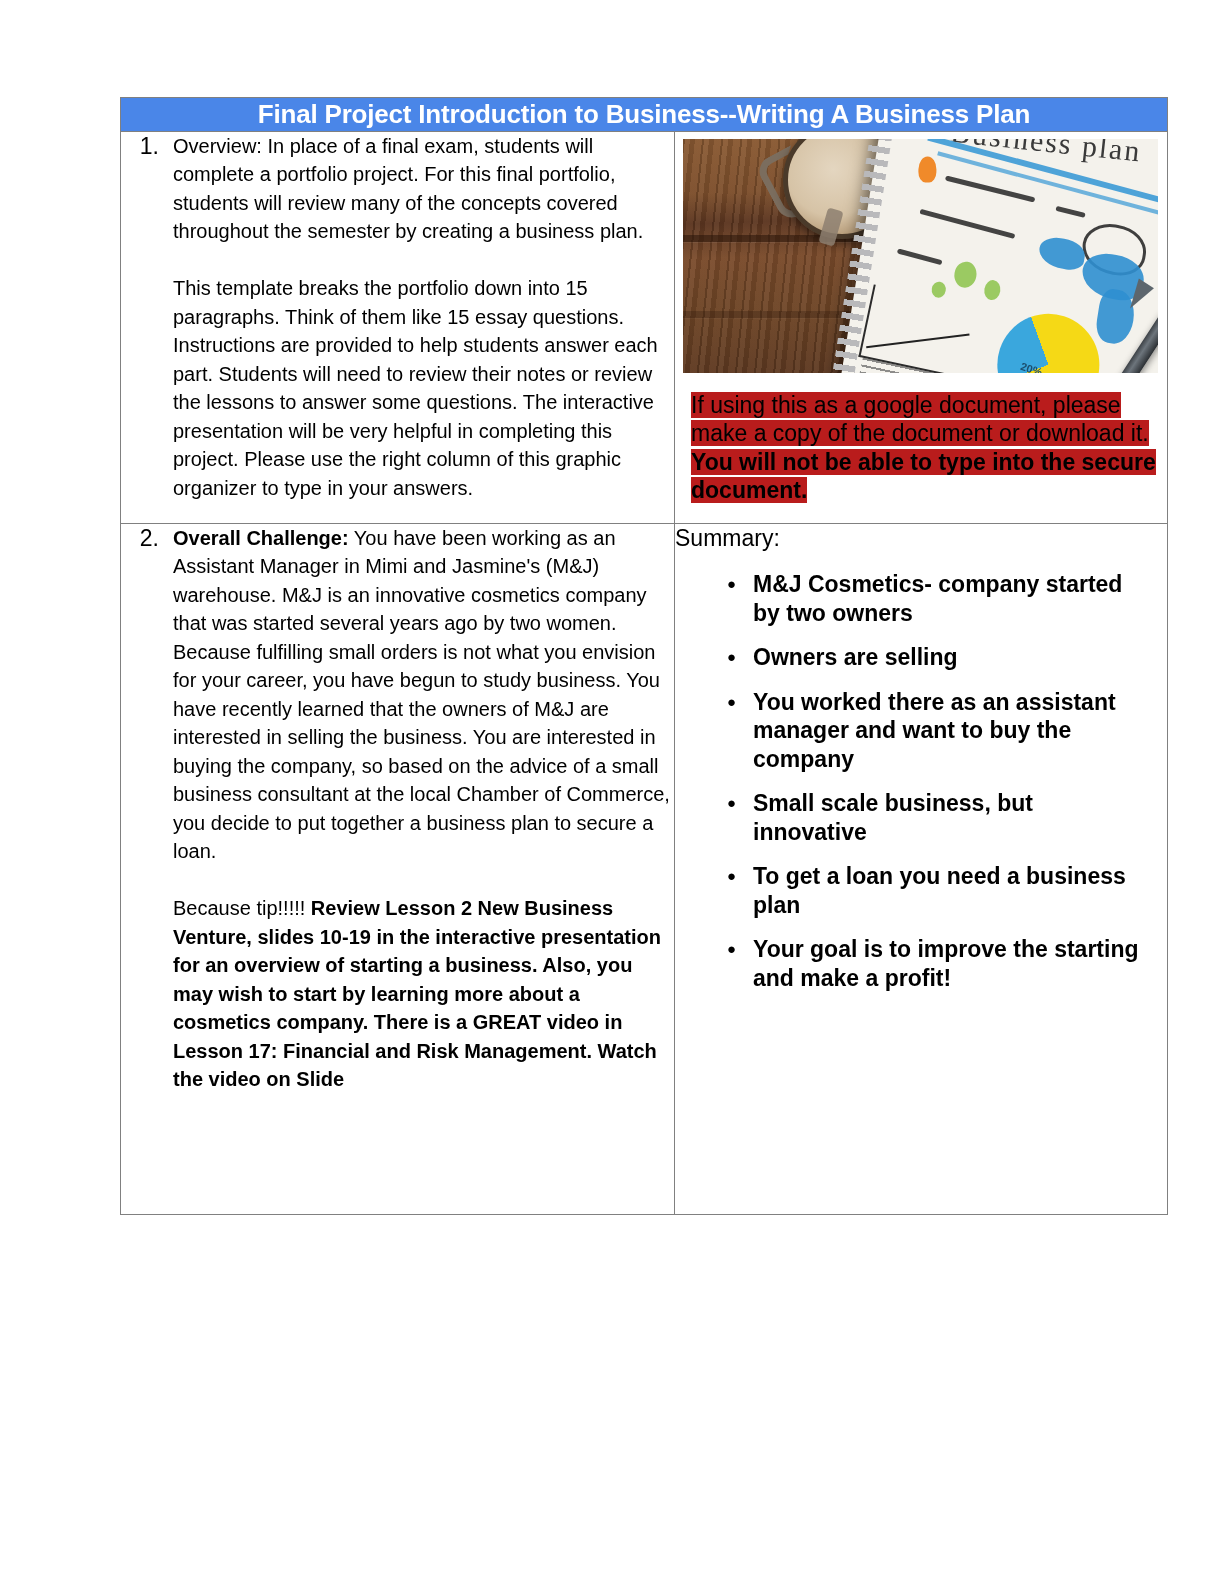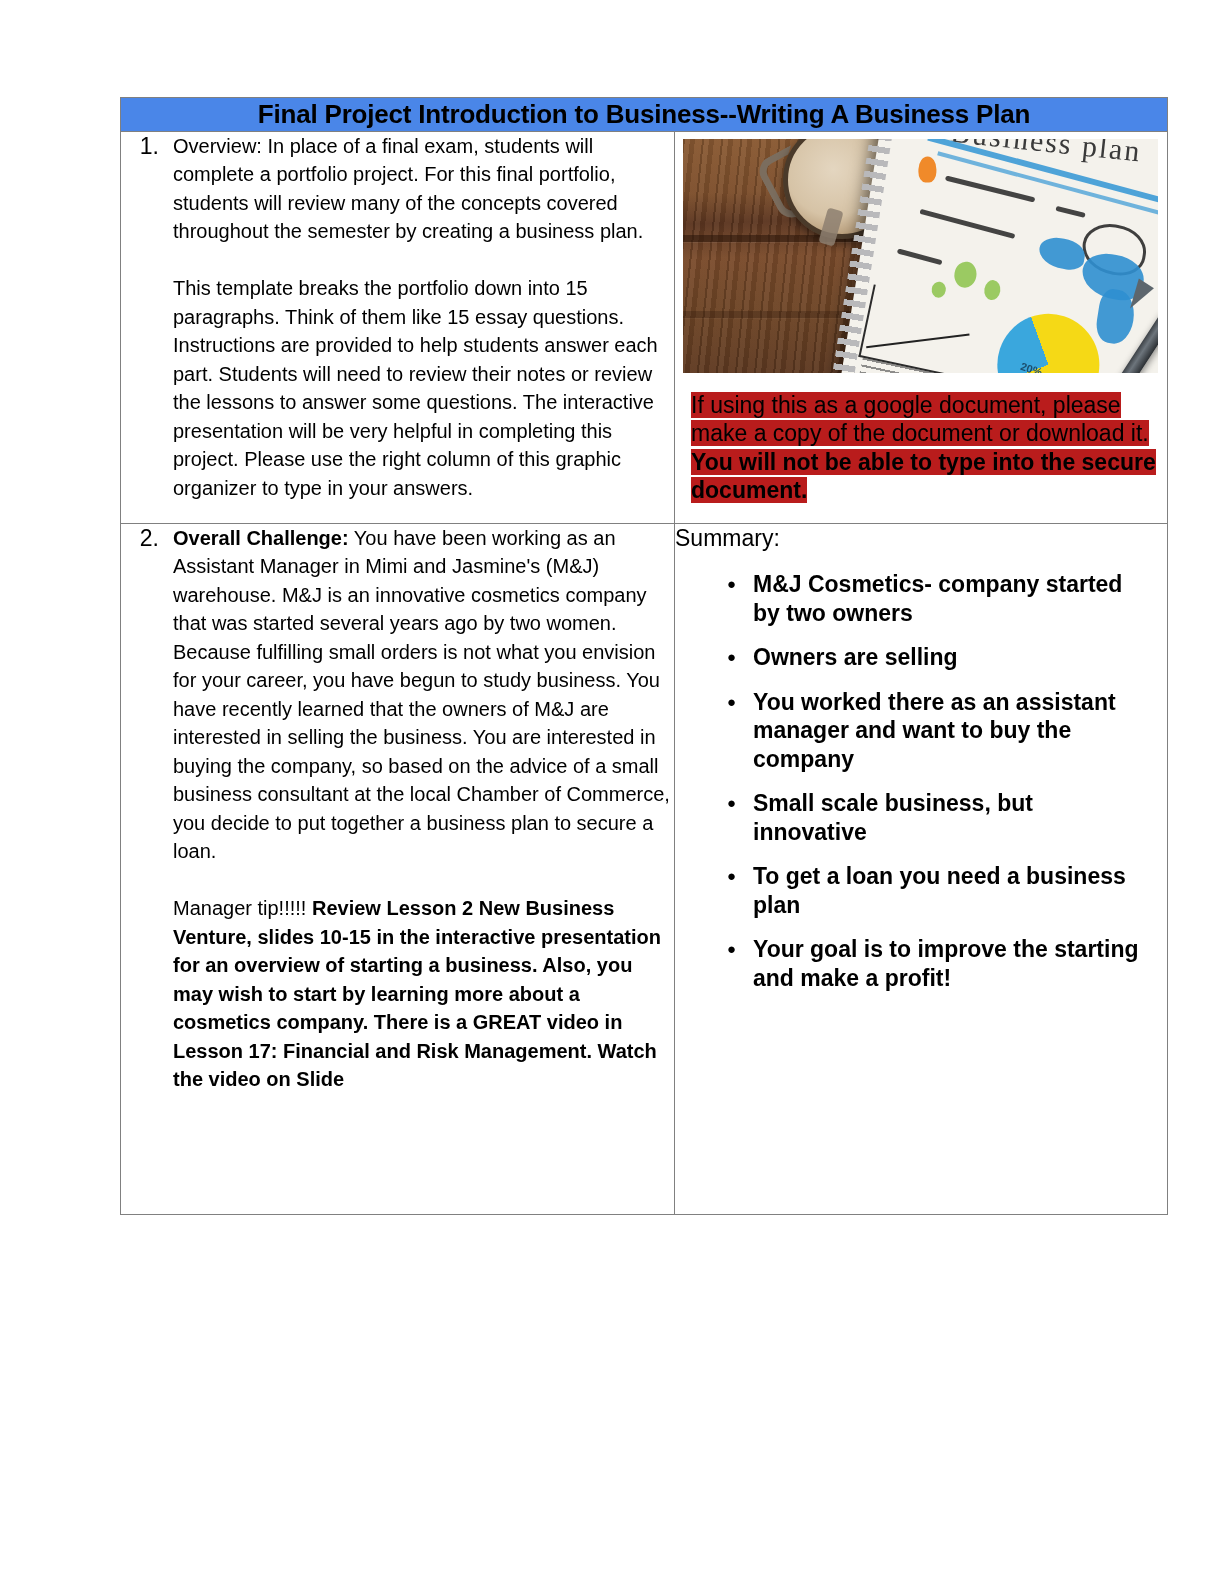--- a/index.html
+++ b/index.html
@@ -40,21 +40,21 @@
   }
 
   
   .title-cell {
     background: #4a86e8;
     text-align: center;
     padding: 16px 10px 18px 10px;
     border: 1.5px solid #808080;
   }
   .title-text {
-    color: #000000;
+    color: #ffffff;
     font-weight: bold;
     font-size: 26px;
     line-height: 1.25;
     letter-spacing: -0.2px;
   }
 
   
   .col-left { width: 554px; }
   .col-right { width: 493px; }
 
@@ -410,21 +410,21 @@
           </div>
         </td>
       </tr>
 
       <tr>
         <td class="cell-left clip-bottom" style="height:690px;">
           <div class="numlist">
             <div class="num">2.</div>
             <div class="numbody">
               <p><span class="b">Overall Challenge:</span><span> You have been working as an Assistant Manager in Mimi and Jasmine's (M&amp;J) warehouse. M&amp;J is an innovative cosmetics company that was started several years ago by two women. Because fulfilling small orders is not what you envision for your career, you have begun to study business. You have recently learned that the owners of M&amp;J are interested in selling the business. You are interested in buying the company, so based on the advice of a small business consultant at the local Chamber of Commerce, you decide to put together a business plan to secure a loan.</span></p>
-              <p class="gap"><span>Manager tip!!!!! </span><span class="b">Review Lesson 2 New Business Venture, slides 10-15 in the interactive presentation for an overview of starting a business.  Also, you may wish to start by learning more about a cosmetics company.  There is a GREAT video in Lesson 17: Financial and Risk Management. Watch the video on Slide</span></p>
+              <p class="gap"><span>Because tip!!!!! </span><span class="b">Review Lesson 2 New Business Venture, slides 10-19 in the interactive presentation for an overview of starting a business.  Also, you may wish to start by learning more about a cosmetics company.  There is a GREAT video in Lesson 17: Financial and Risk Management. Watch the video on Slide</span></p>
             </div>
           </div>
         </td>
 
         <td class="cell-right">
           <p class="summary-title">Summary:</p>
           <ul class="summary-list">
             <li>M&amp;J Cosmetics- company started by two owners</li>
             <li>Owners are selling</li>
             <li>You worked there as an assistant manager and want to buy the company</li>

